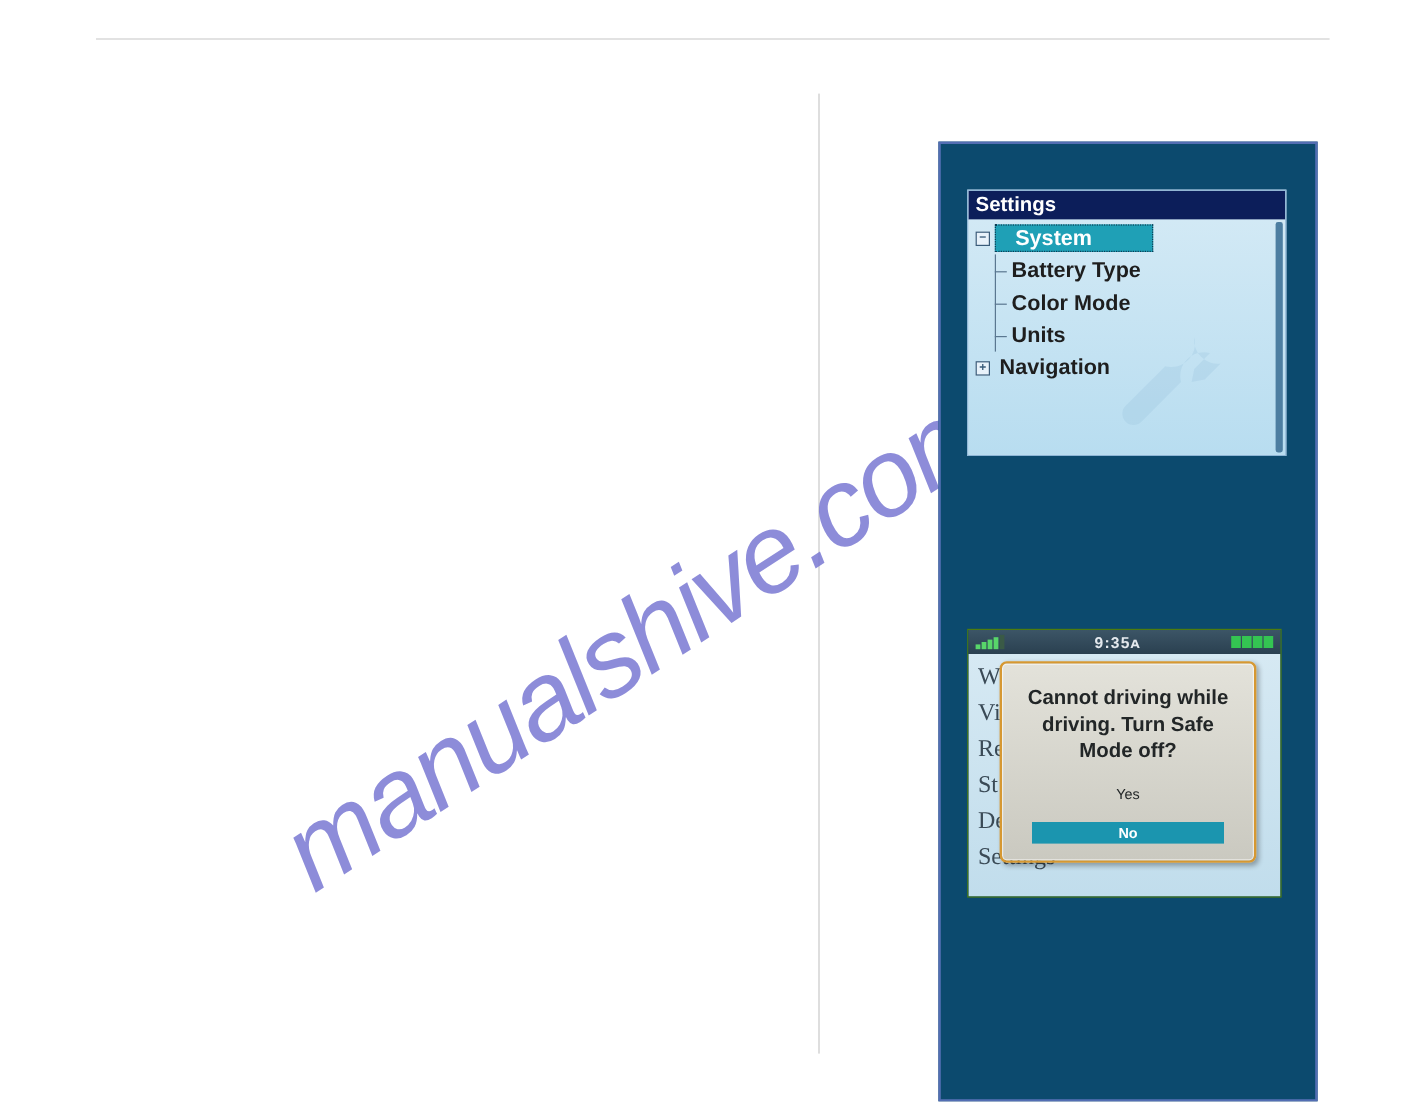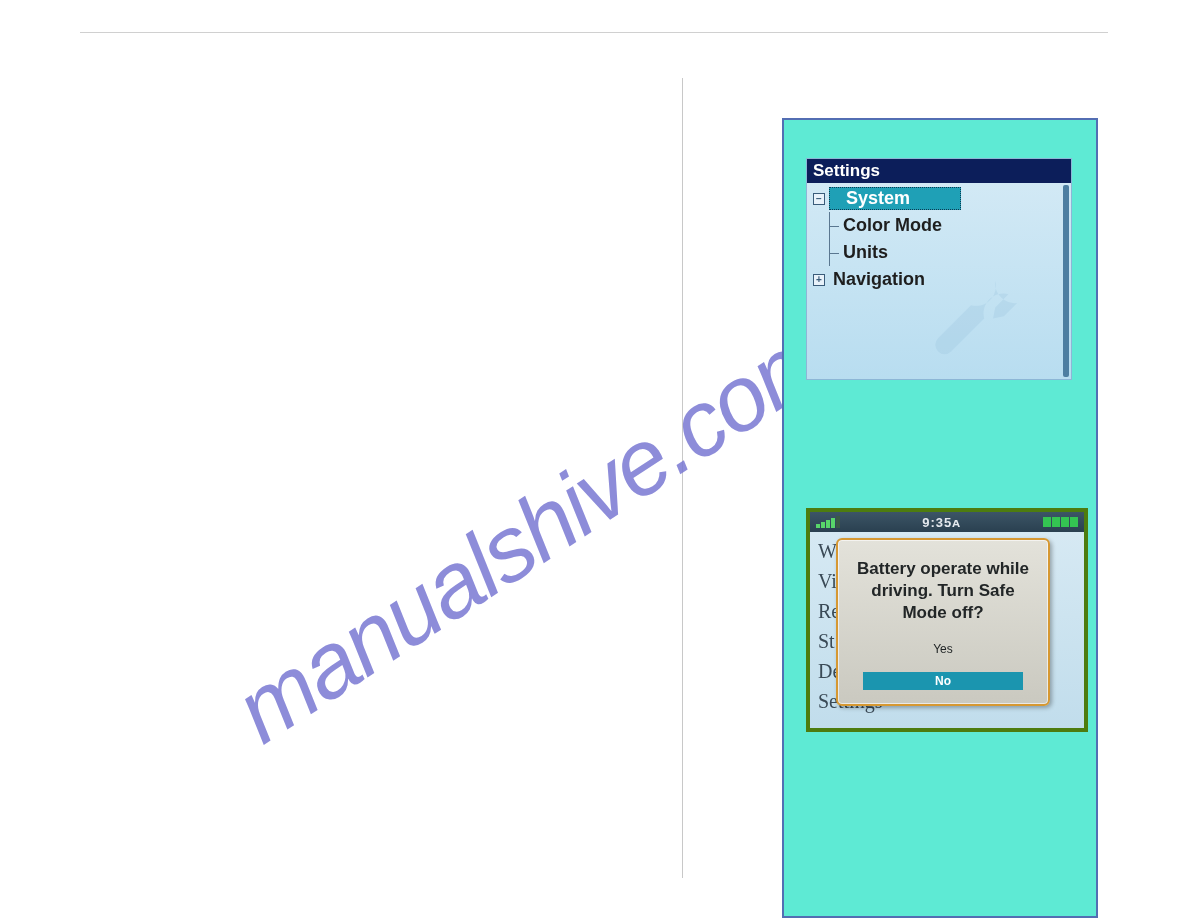--- a/index.html
+++ b/index.html
@@ -46,21 +46,21 @@
     white-space: nowrap;
   }
 
   .right-panel {
     position: absolute;
     left: 782px;
     top: 118px;
     width: 316px;
     height: 800px;
     border: 2px solid #536eb3;
-    background: #5eead4;
+    background: #0c4a6e;
   }
 
   
   .shot1 {
     position: absolute;
     left: 22px;
     top: 38px;
     width: 266px;
     height: 222px;
     background: #cfe6f4;
@@ -144,24 +144,24 @@
     right: 40px;
     bottom: 10px;
     opacity: 0.3;
     pointer-events: none;
   }
 
   
   .shot2 {
     position: absolute;
     left: 22px;
-    top: 388px;
-    width: 282px;
+    top: 404px;
+    width: 262px;
     height: 224px;
-    border: 4px solid #4d7c0f;
+    border: 1px solid #4d7c0f;
     overflow: hidden;
     font-family: Georgia, serif;
   }
   .statusbar {
     height: 20px;
     background: linear-gradient(#3c5566, #2a4050);
     display: flex;
     align-items: center;
     justify-content: space-between;
     padding: 0 6px;
@@ -237,20 +237,23 @@
       </svg>
 
       <div class="tree-row">
         <span class="pm-box">−</span>
         <span class="tree-sel">System</span>
       </div>
 
       <div style="position:relative">
         <div class="vline"></div>
         <div class="tree-row child">
+            <span>Battery Type</span>
+          </div>
+        <div class="tree-row child">
             <span>Color Mode</span>
           </div>
         <div class="tree-row child">
             <span>Units</span>
           </div>
       </div>
 
       <div class="tree-row">
         <span class="pm-box">+</span>
         <span style="padding-left:4px;">Navigation</span>
@@ -279,21 +282,21 @@
     </div>
     <div class="bg-menu">
       <div>W</div>
       <div>Vi</div>
       <div>Re</div>
       <div>St</div>
       <div>De</div>
       <div>Settings</div>
     </div>
     <div class="dialog">
-      <div class="dialog-msg">Battery operate while driving. Turn Safe Mode off?</div>
+      <div class="dialog-msg">Cannot driving while driving. Turn Safe Mode off?</div>
       <div class="dialog-opts">
         <div class="dialog-opt-yes">Yes</div>
         <div class="dialog-opt-no">No</div>
       </div>
     </div>
   </div>
 
 </div>
 
 </body></html>

